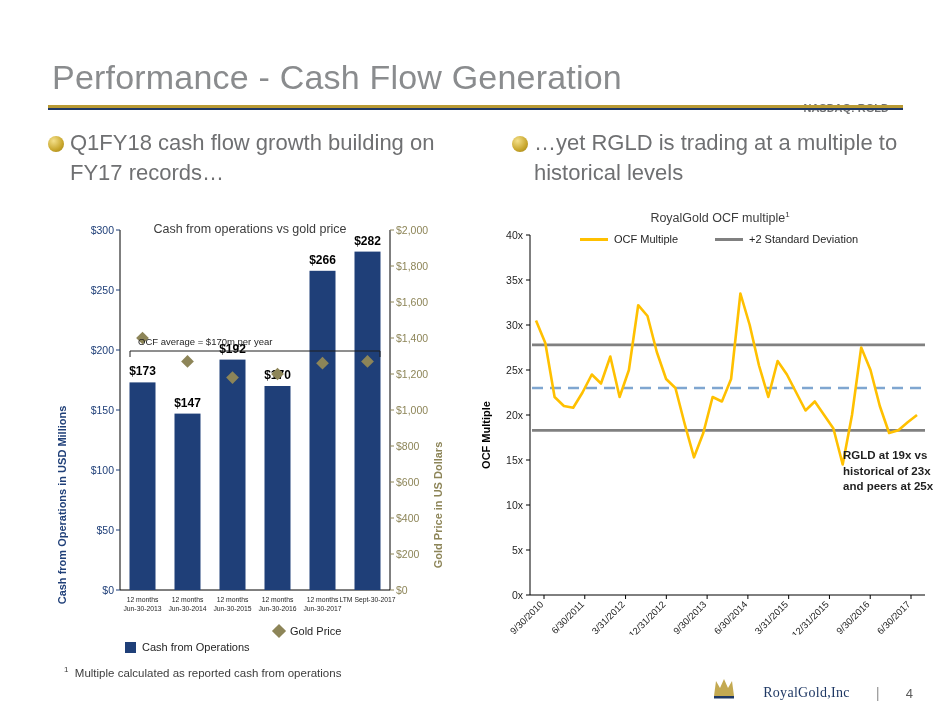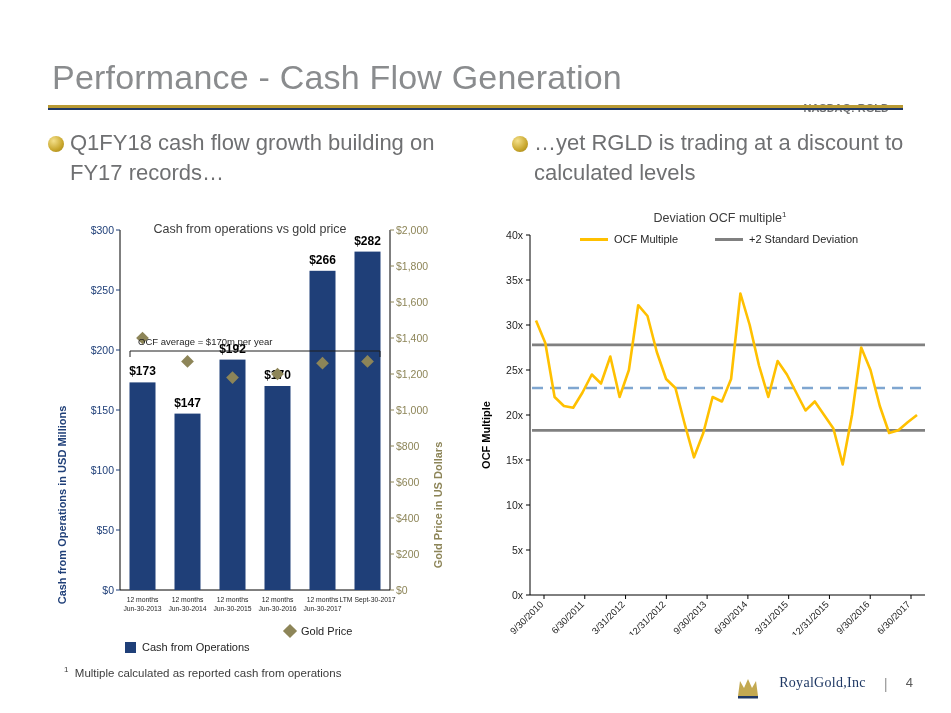--- a/index.html
+++ b/index.html
@@ -75,21 +75,21 @@
   .footnote sup { font-size:8px; }
 
   .annot {
     position:absolute; left:843px; top:448px; width:100px;
     font-size:11.5px; color:#1f1f1f; line-height:1.35; font-weight:bold;
   }
 
   
   .logo-wrap {
     position:absolute; right:38px; bottom:12px;
-    display:flex; align-items:flex-start; gap:18px;
+    display:flex; align-items:flex-end; gap:26px;
   }
   .logo-mark { width:26px; height:26px; position:relative; }
   .logo-text { font-size:14px; color:#1f3864; font-family:"Liberation Serif", serif; letter-spacing:0.3px;}
   .pipe { color:#9a9a9a; font-size:15px; }
   .pagenum { font-size:13px; color:#5a5a5a; }
 </style>
 </head>
 <body>
 
 <div class="slide">
@@ -98,21 +98,21 @@
   <div class="ticker">NASDAQ: RGLD</div>
   <div class="rule-gold"></div>
   <div class="rule-navy"></div>
 
   <div class="bullet" id="bullet-left">
     <div class="dot"></div>
     <div class="txt">Q1FY18 cash flow growth building on FY17 records…</div>
   </div>
   <div class="bullet" id="bullet-right">
     <div class="dot"></div>
-    <div class="txt">…yet RGLD is trading at a discount to calculated levels</div>
+    <div class="txt">…yet RGLD is trading at a multiple to historical levels</div>
   </div>
 
   <div class="panel" id="panel-left">
     <div class="chart-title" style="left:40px; top:5px; width:360px;margin-top:12px;">Cash from operations vs gold price</div>
 
     <svg id="svg-bar" width="440" height="420">
 
       <line x1="90" y1="25" x2="90" y2="385" stroke="#000" stroke-width="1"></line>
       <line x1="360" y1="25" x2="360" y2="385" stroke="#000" stroke-width="1"></line>
       <line x1="90" y1="385" x2="360" y2="385" stroke="#000" stroke-width="1"></line>
@@ -202,29 +202,29 @@
       <text x="108" y="140" font-size="9.5" fill="#1f1f1f" font-family="Liberation Sans, sans-serif" id="ocf-avg-text">OCF average = $170m per year</text>
 
       <text transform="translate(36,300) rotate(-90)" font-size="11" font-weight="bold" fill="#1f3f78" text-anchor="middle" font-family="Liberation Sans, sans-serif" id="bar-ylabel">Cash from Operations in USD Millions</text>
       <text transform="translate(412,300) rotate(-90)" font-size="11" font-weight="bold" fill="#8d8558" text-anchor="middle" font-family="Liberation Sans, sans-serif" id="bar-y2label">Gold Price in US Dollars</text>
     </svg>
 
     <div class="legend-row" style="left:95px; top:436px;">
       <span class="sw-bar"></span>
       <span>Cash from Operations</span>
     </div>
-    <div class="legend-row" style="left:255px; top:420px;">
+    <div class="legend-row" style="left:244px; top:420px;">
       <span class="sw-dia"></span>
       <span>Gold Price</span>
     </div>
   </div>
 
   <div class="panel" id="panel-right">
     <div class="chart-title" style="left:100px; top:5px; width:300px;">
-      <span>Deviation OCF multiple</span><sup style="font-size:8px">1</sup>
+      <span>RoyalGold OCF multiple</span><sup style="font-size:8px">1</sup>
     </div>
 
     <svg id="svg-line" width="470" height="430">
 
       <line x1="60" y1="30" x2="60" y2="390" stroke="#000" stroke-width="1"></line>
       <line x1="60" y1="390" x2="455" y2="390" stroke="#000" stroke-width="1"></line>
 
       <g id="line-yticks" font-size="10.5" fill="#1f1f1f" text-anchor="end" font-family="Liberation Sans, sans-serif">
           <text x="53" y="393.5">0x</text>
           <line x1="56" y1="390" x2="60" y2="390" stroke="#000" stroke-width="1"></line>
@@ -280,20 +280,21 @@
     <div class="legend-row" style="left:110px; top:28px;">
       <span class="sw-line-gold"></span>
       <span>OCF Multiple</span>
     </div>
     <div class="legend-row" style="left:245px; top:28px;">
       <span class="sw-line-gray"></span>
       <span>+2 Standard Deviation</span>
     </div>
   </div>
 
+  <div class="annot">RGLD at 19x vs historical of 23x and peers at 25x</div>
 
   <div class="footnote">
     <sup>1</sup>
     &nbsp;<span>Multiple calculated as reported cash from operations</span>
   </div>
 
   <div class="logo-wrap">
     <span class="logo-mark">
       <svg width="26" height="26" viewBox="0 0 26 26">
         <path d="M3 21 L5 6 L9 13 L13 4 L17 13 L21 6 L23 21 Z" fill="#b99a33" opacity="0.85"></path>

